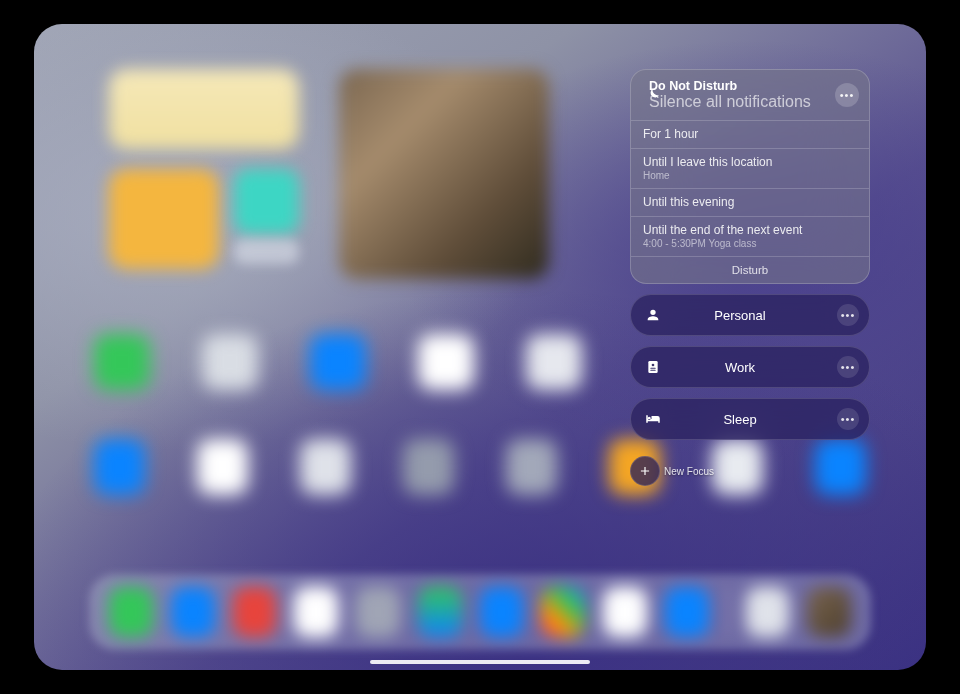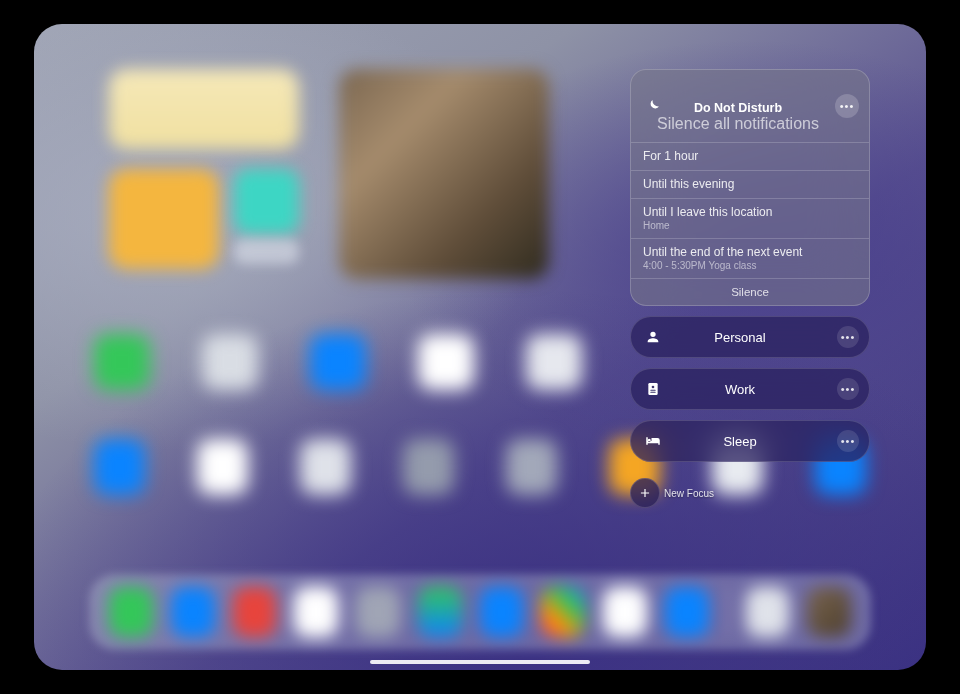--- a/index.html
+++ b/index.html
@@ -35,21 +35,21 @@
     
     .focus-container { position: absolute; right: 56px; top: 45px; width: 240px; display: flex; flex-direction: column; gap: 10px; }
     .dnd-card {
       background: rgba(120,120,135,0.55); backdrop-filter: blur(30px) saturate(110%);
       -webkit-backdrop-filter: blur(30px);
       border-radius: 16px; overflow: hidden; color: #f0f0f2;
       border: 0.5px solid rgba(255,255,255,0.2);
     }
     .dnd-header { display: flex; align-items: center; padding: 9px 10px; gap: 8px; position: relative; }
     .dnd-icon { width: 24px; height: 24px; display: flex; align-items: center; justify-content: center; color: #fff; }
-    .dnd-title-wrap { flex: 1; text-align: center; margin-left: -24px; margin-top: 22px; }
+    .dnd-title-wrap { flex: 1; text-align: left; margin-left: -24px; }
     .dnd-title { font-size: 12.5px; font-weight: 600; color: #fff; }
     .dnd-sub { font-size: 16px; color: rgba(255,255,255,0.65); margin-top: 0px; }
     .more-btn { width: 24px; height: 24px; border-radius: 50%; background: rgba(255,255,255,0.18); display: flex; align-items: center; justify-content: center; cursor: pointer; }
     .more-dots { color: rgba(255,255,255,0.9); font-size: 11px; letter-spacing: 1px; line-height: 0; }
 
     .dnd-list { display: flex; flex-direction: column; }
     .dnd-item { padding: 6px 12px 7px; border-top: 0.5px solid rgba(255,255,255,0.18); font-size: 12px; color: #ececf0; cursor: pointer; text-align: left; }
     .dnd-item-sub { font-size: 10px; color: rgba(255,255,255,0.55); margin-top: 1px; }
     .dnd-settings { text-align: center; font-size: 11.5px; color: rgba(255,255,255,0.8); padding: 7px 0; border-top: 0.5px solid rgba(255,255,255,0.18); cursor: pointer; }
 
@@ -136,31 +136,31 @@
           </div>
           <div class="more-btn">
             <span class="more-dots">•••</span>
           </div>
         </div>
         <div class="dnd-list">
           <div class="dnd-item">
             <div>For 1 hour</div>
           </div>
           <div class="dnd-item">
-            <div>Until this evening</div>
-          </div>
-          <div class="dnd-item">
             <div>Until I leave this location</div>
             <div class="dnd-item-sub">Home</div>
           </div>
           <div class="dnd-item">
+            <div>Until this evening</div>
+          </div>
+          <div class="dnd-item">
             <div>Until the end of the next event</div>
             <div class="dnd-item-sub">4:00 - 5:30PM Yoga class</div>
           </div>
-          <div class="dnd-settings">Silence</div>
+          <div class="dnd-settings">Disturb</div>
         </div>
       </div>
 
       <div class="focus-pill">
         <span class="focus-pill-icon">
           <svg viewBox="0 0 24 24" width="16" height="16">
               <path d="M12 12a4 4 0 1 0-4-4 4 4 0 0 0 4 4zm0 2c-3.3 0-8 1.4-8 5v1h16v-1c0-3.6-4.7-5-8-5z"></path>
             </svg>
         </span>
         <span class="focus-pill-label">Personal</span>

